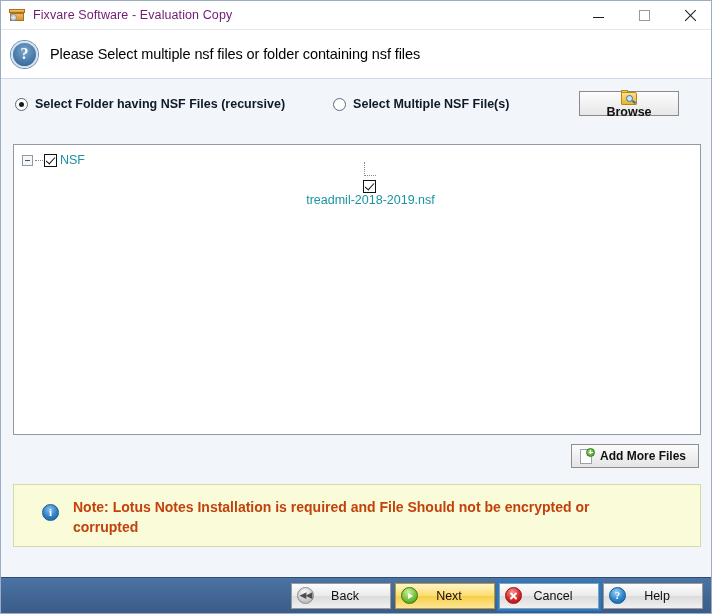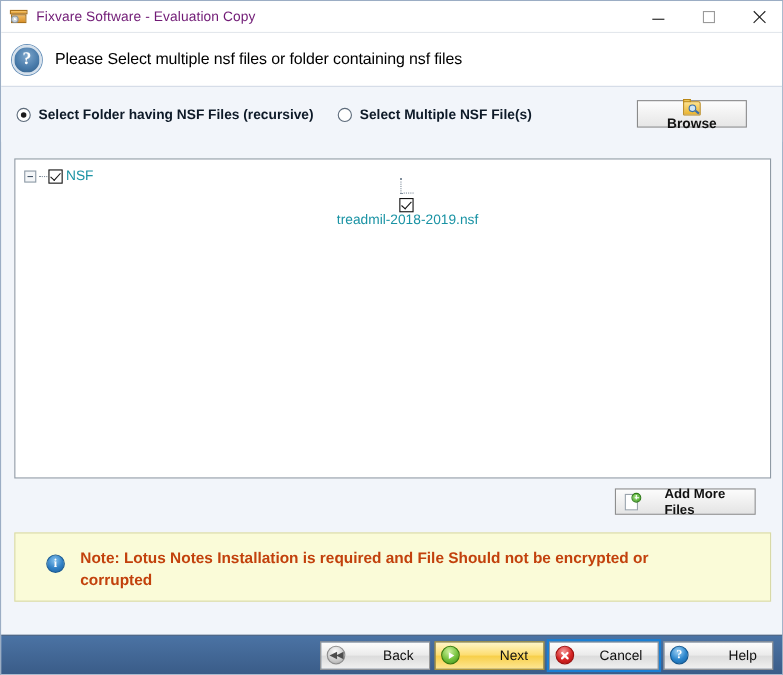--- a/index.html
+++ b/index.html
@@ -104,21 +104,21 @@
     font-size: 14.5px; color: #000000;
     font-family: "Liberation Sans", sans-serif;
     letter-spacing: -0.1px;
   }
 
   
   .options-row {
     position: absolute; left: 0; top: 78px;
     width: 712px; height: 50px;
     background: #f2f5fa;
-    display: flex; 
+    display: flex;  gap: 26px;
   }
   .radio-opt {
     display: flex; align-items: center;
     font-size: 12.5px; font-weight: bold; color: #0e1a28;
     white-space: nowrap;
   }
   .radio-opt.first { margin-left: 14px; }
   .radio-opt.second { margin-left: 22px; }
   .radio-circle {
     width: 13px; height: 13px; border-radius: 50%;
@@ -213,28 +213,27 @@
   .checkbox.checked::after {
     content: ""; position: absolute;
     left: 3px; top: 0px; width: 4px; height: 8px;
     border: solid #121212; border-width: 0 1.8px 1.8px 0;
     transform: rotate(42deg);
   }
   .tree-label { color: #1a93a4; }
 
   
   .addmore-btn {
-    position: absolute; right: 24px; top: 443px;
+    position: absolute; right: 12px; top: 443px;
     width: 128px; height: 24px;
     background: linear-gradient(#fcfcfc, #e4e4e4);
     border: 1px solid #8e8e8e;
     display: flex; align-items: center;
     font-size: 12px; font-weight: bold; color: #111;
     cursor: pointer;
-    gap: 16px;
   }
   .page-plus-icon {
     width: 14px; height: 15px; margin-left: 8px; margin-right: 6px;
     position: relative; flex: none;
   }
   .page-plus-icon .pg {
     position: absolute; left: 0; top: 0; width: 12px; height: 15px;
     background: #ffffff; border: 1px solid #9aa3ac;
   }
   .page-plus-icon .plus {
@@ -292,21 +291,21 @@
     height: 26px; width: 100px;
     margin-right: 4px;
     background: linear-gradient(#fdfdfd, #ebebeb 48%, #dcdcdc 52%, #f0f0f0);
     border: 1px solid #9a9a9a;
     display: flex; align-items: center;
     font-size: 12.5px; color: #101010;
     cursor: pointer;
   }
   .nav-btn:last-child { margin-right: 10px; }
   .nav-btn .nav-label {
-    flex: 1; text-align: right; padding-right: 14px;
+    flex: 1; text-align: center; padding-right: 14px;
   }
   .nav-btn.highlight {
     background: linear-gradient(#fff6c9, #fddd70 48%, #f7cf49 52%, #fde694);
     border: 1px solid #b79a33;
   }
   .nav-btn.focused {
     outline: 2px solid #1a7fd4;
     outline-offset: 0px;
   }
   .nav-ico {

